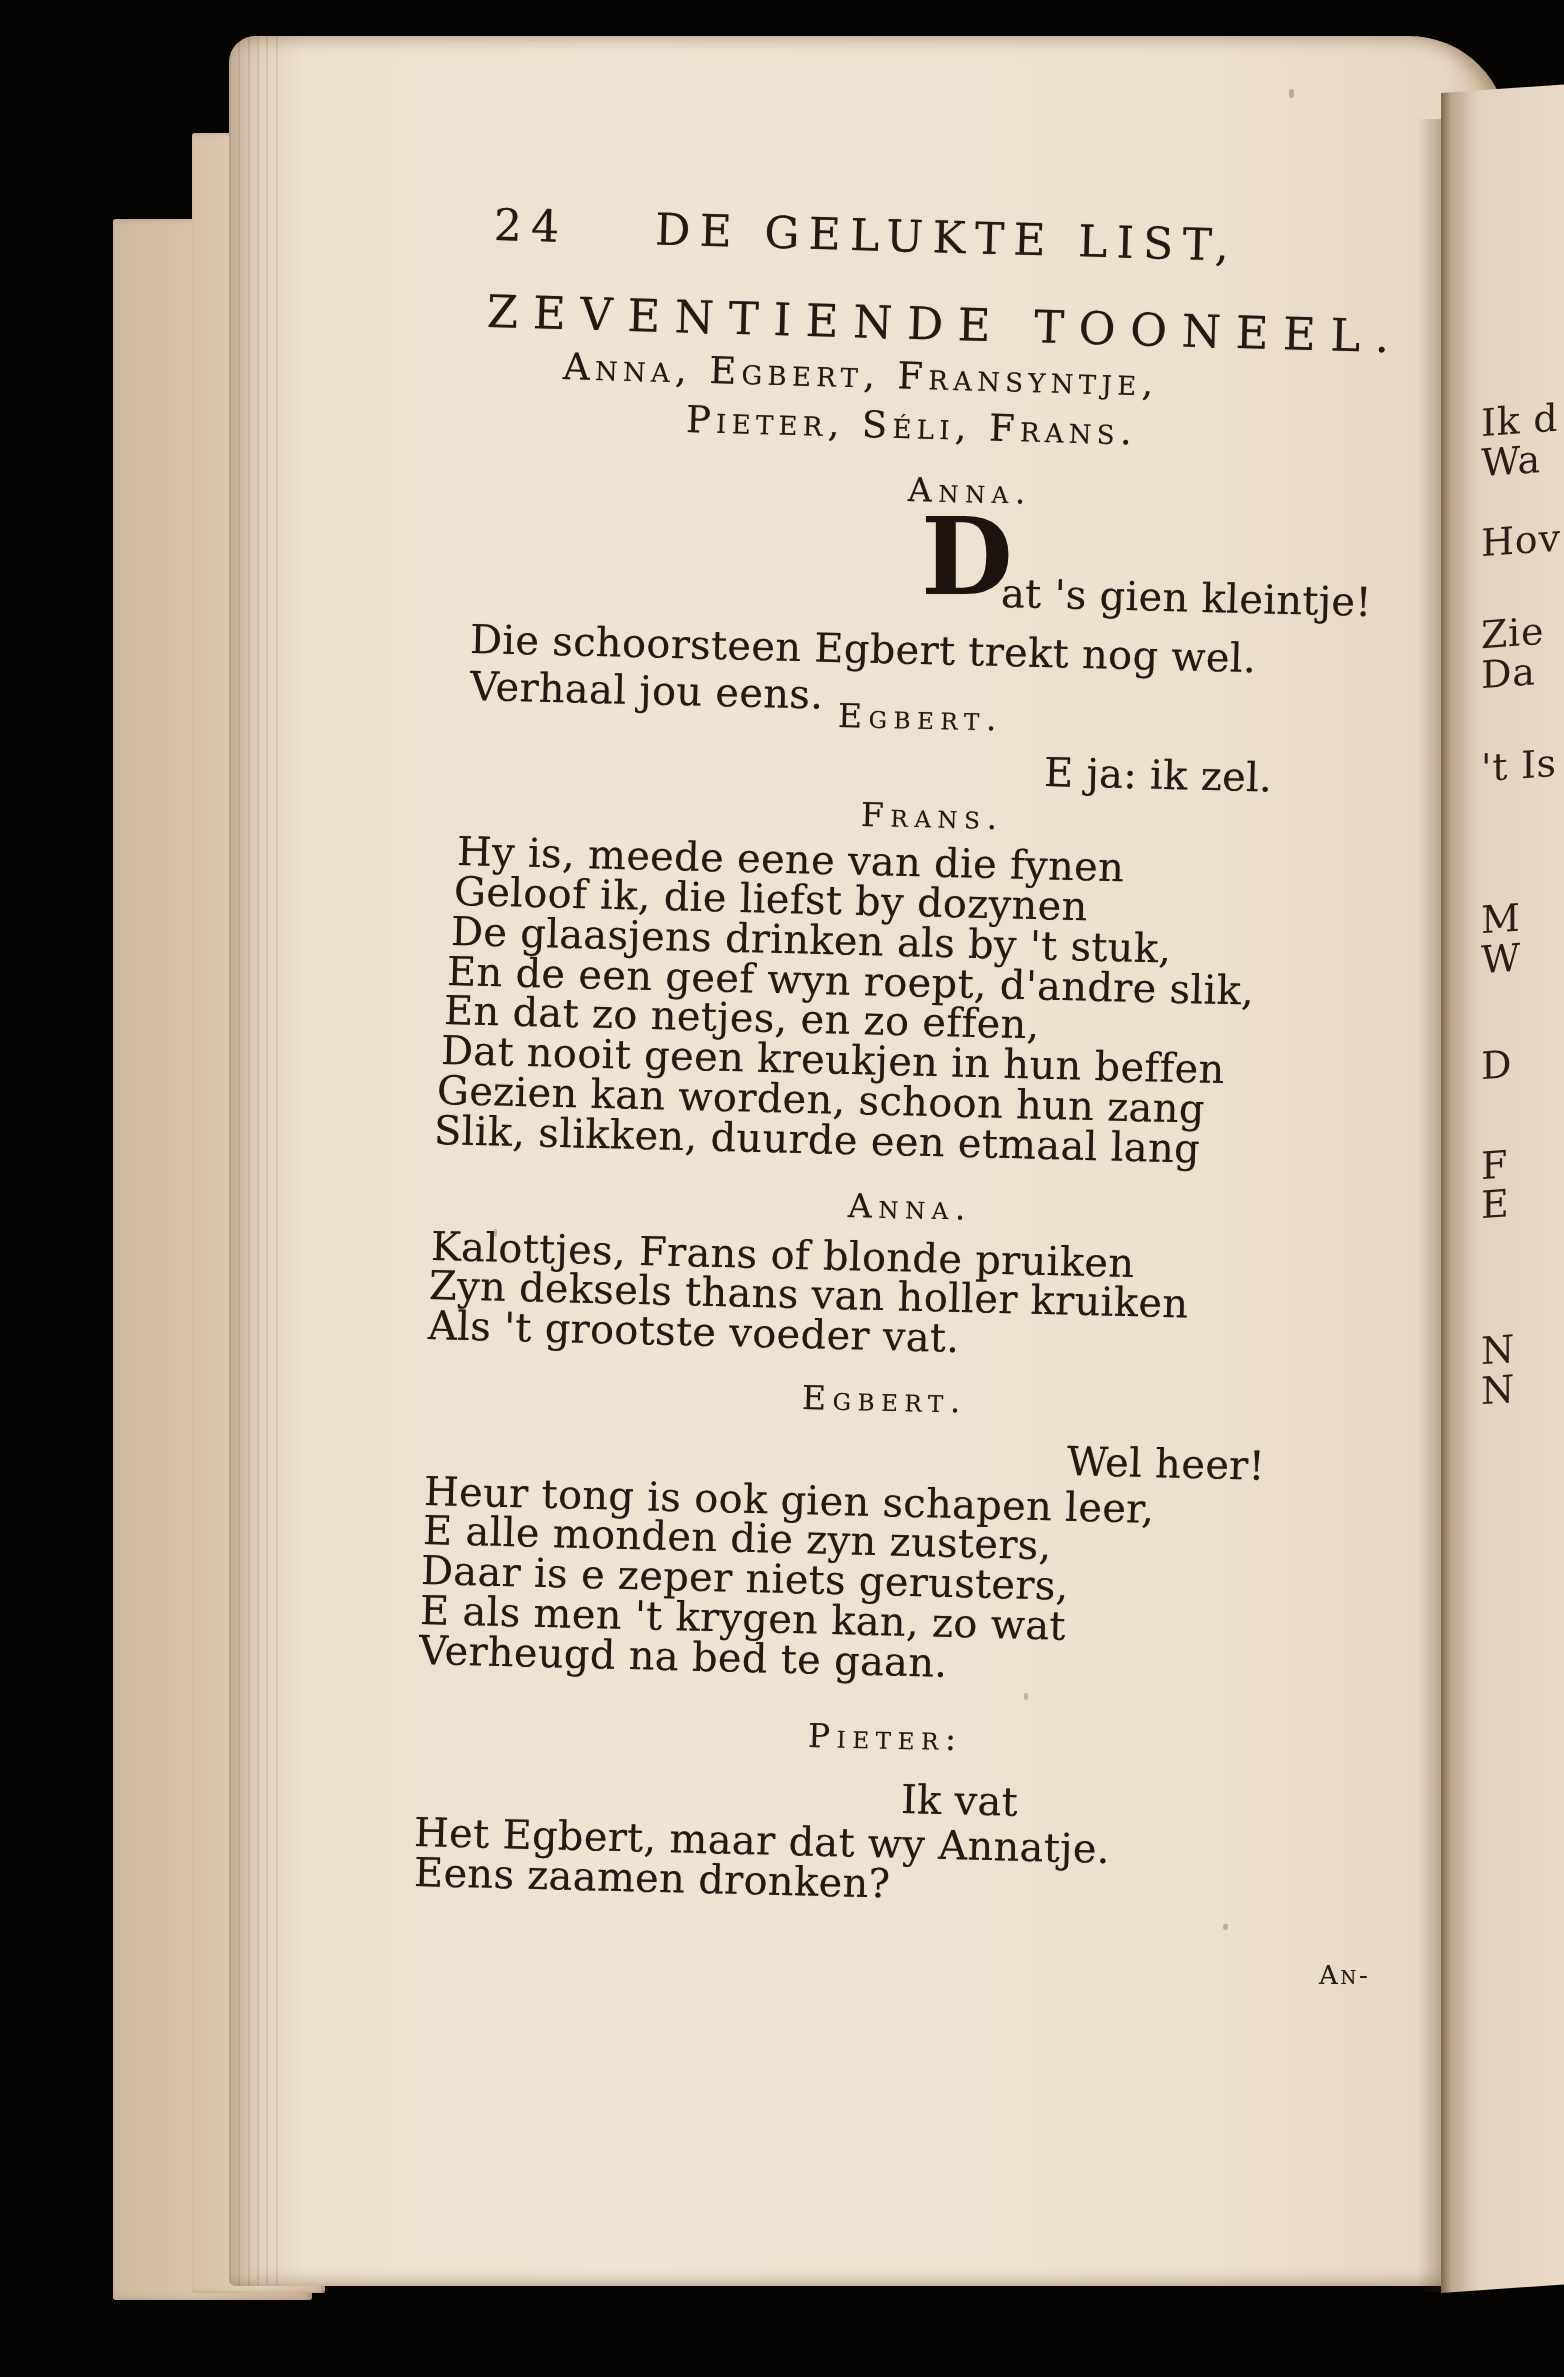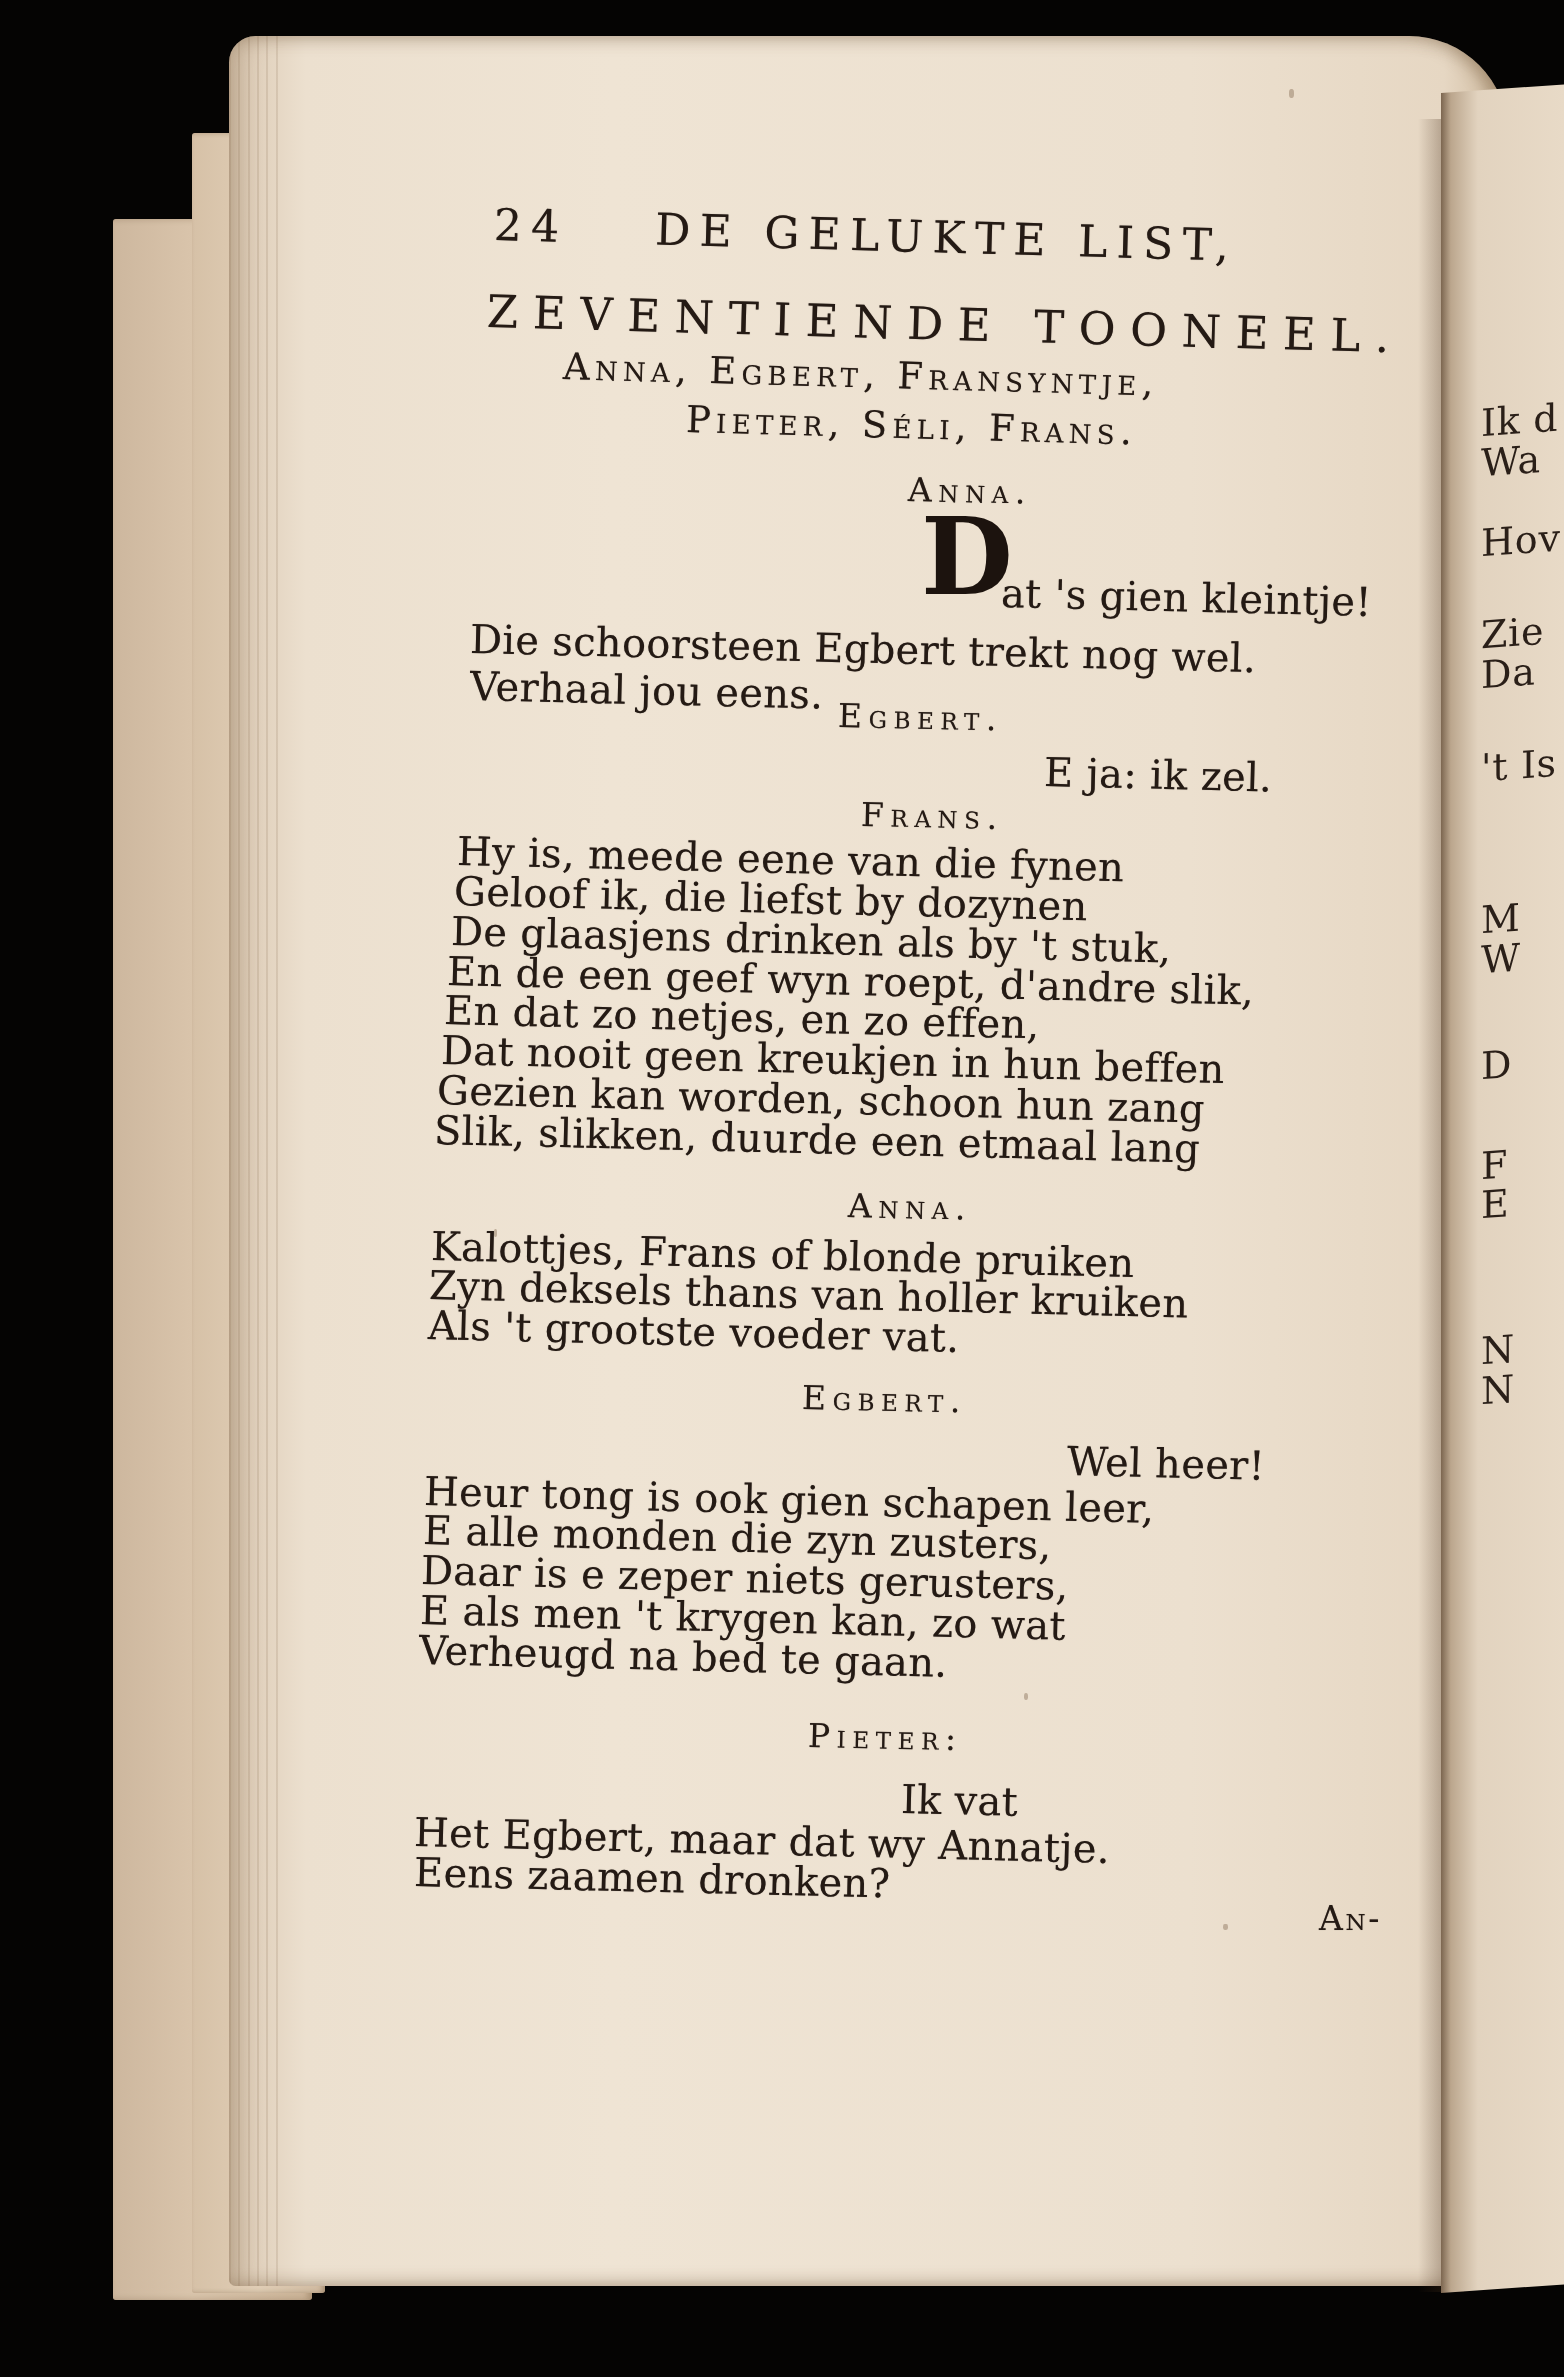--- a/index.html
+++ b/index.html
@@ -52,21 +52,21 @@
       text-shadow: 0 0 0.7px rgba(30,20,15,0.5);
     }
     .header { top: 199px; left: 494px; font-size: 44px; letter-spacing: 9.3px; transform: rotate(1.6deg); transform-origin: left; }
     .scene-title { top: 285px; left: 487px; font-size: 45px; letter-spacing: 14.6px; transform: rotate(1.6deg); transform-origin: left; }
     .cast { font-size: 37px; letter-spacing: 5.3px; font-variant: small-caps; transform: rotate(1.6deg); transform-origin: left; }
     .cast-1 { top: 345px; left: 563px; }
     .cast-2 { top: 398px; left: 686px; }
     .speaker { font-size: 33px; letter-spacing: 6.6px; font-variant: small-caps; transform: rotate(1.2deg); transform-origin: left; }
     .verse { font-size: 40px; transform: rotate(1.4deg); transform-origin: left; letter-spacing: 0.3px; }
     .drop-cap { position: absolute; font-size: 106px; line-height: 1; color: #1c130e; top: 504px; left: 921px; font-weight: bold; }
-    .catchword { top: 1899px; left: 1319px; font-size: 33px; font-variant: small-caps; letter-spacing: 2.7px; }
+    .catchword { top: 1960px; left: 1319px; font-size: 26px; font-variant: small-caps; letter-spacing: 2.7px; }
     .speck { position: absolute; background: rgba(110,80,55,0.35); border-radius: 40%; }
   </style>
 </head>
 <body>
 
 <div></div>
 <div class="leaf-back2"></div>
 <div class="leaf-back1"></div>
 
 <div class="page-main">

